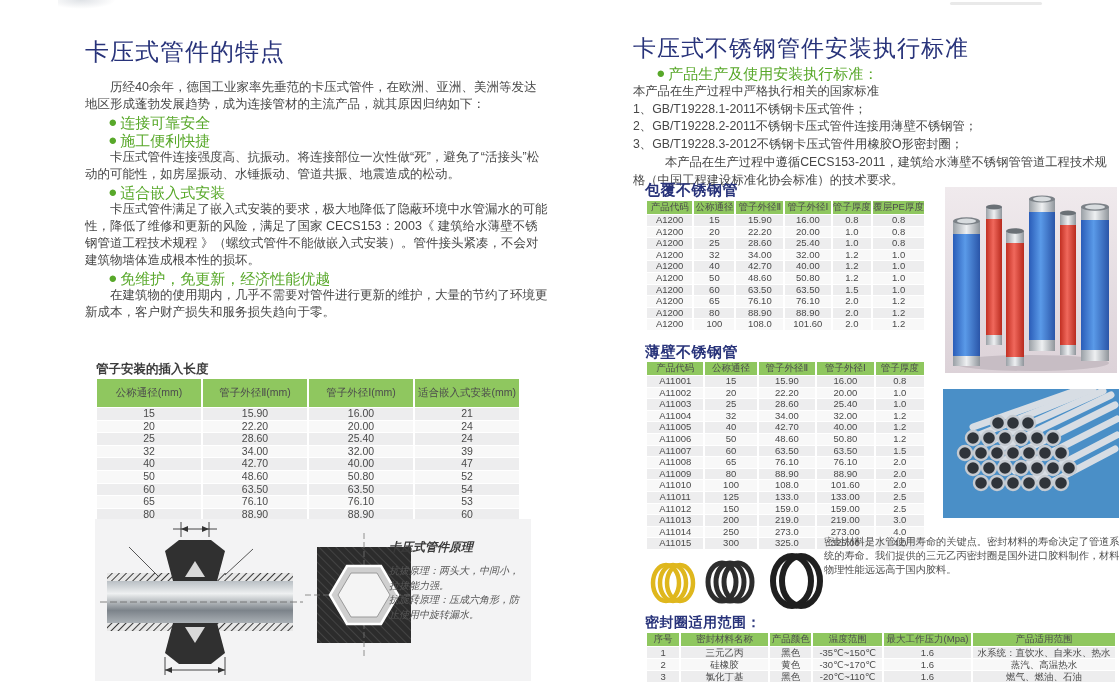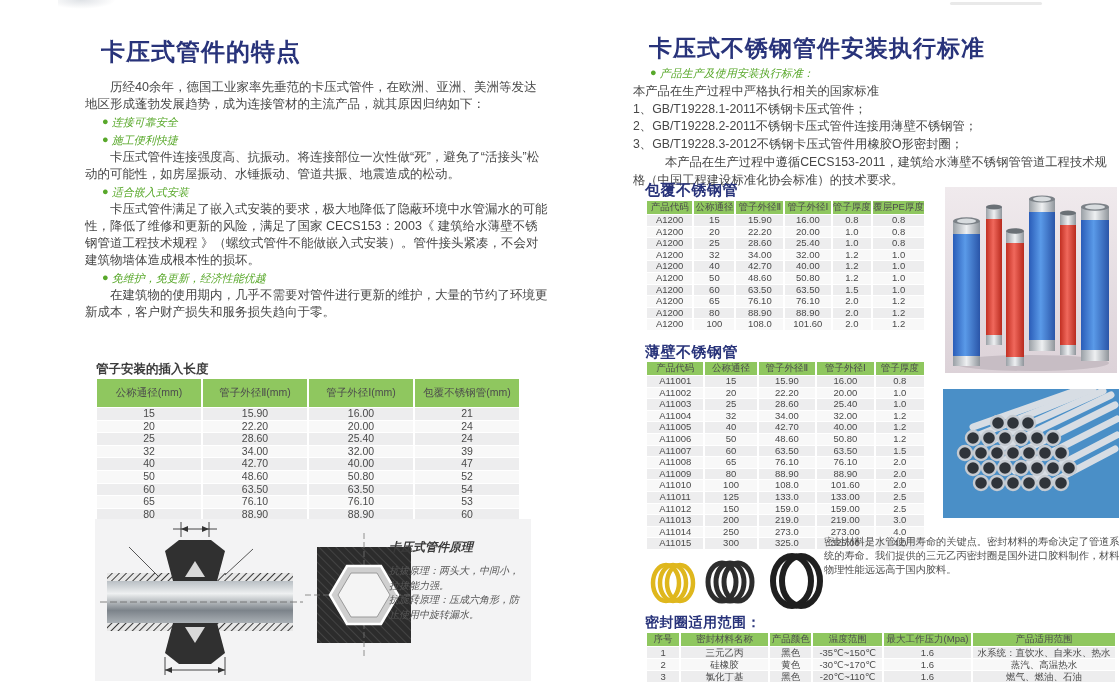--- a/index.html
+++ b/index.html
@@ -8,36 +8,36 @@
   .page { position:relative; width:1120px; height:700px; background:#ffffff; overflow:hidden; }
 
   
   .curl-left { position:absolute; left:58px; top:0; width:58px; height:9px;
     background:radial-gradient(ellipse at 40% 0%, #dfe2e6 0%, rgba(255,255,255,0) 70%); }
   .curl-right { position:absolute; left:950px; top:2px; width:92px; height:3px;
     background:#e9e9e9; border-radius:2px; }
 
   
   .page-title { position:absolute; font-family:"Liberation Serif","DejaVu Serif",serif;
-    font-weight:bold; color:#28337a; font-size:24px; letter-spacing:1px;margin-left:16px; }
+    font-weight:normal; color:#28337a; font-size:24px; letter-spacing:1px; }
   .lp-title { left:85px; top:36px; }
   .rp-title { left:633px; top:33px; font-size:23px; }
   .section-title { position:absolute; font-weight:bold; color:#28337a; font-size:15px; letter-spacing:0.5px; }
   .rp-s1-title { left:645px; top:181px; }
   .rp-s2-title { left:645px; top:343px; }
   .rp-s3-title { left:645px; top:614px; font-size:14px; }
 
   
   .text-block { position:absolute; }
   .lp-text { left:85px; top:79px; width:463px; font-size:12.5px; line-height:17px; color:#474747; }
   .rp-intro { left:633px; top:64px; width:480px; font-size:12.3px; line-height:17.8px; color:#474747; }
   .para.indent { text-indent:2em; }
   .para.indent2 { text-indent:2.6em; }
   .para.bullet { text-indent:1.55em; }
-  .bullet { color:#58a82a; font-size:11px; vertical-align:1px; margin-right:3px;font-style:italic; }
+  .bullet { color:#58a82a; font-size:15px; vertical-align:1px; margin-right:3px; }
 
   
   .table-wrap { position:absolute; }
   .data-table { border-collapse:separate; border-spacing:2px 1px; width:100%; table-layout:fixed; }
   .data-table th { background:#8fc75f; color:#4c4c4c; font-weight:normal; text-align:center; }
   .data-table tbody tr:nth-child(odd)  td { background:#ededee; }
   .data-table tbody tr:nth-child(even) td { background:#f8f8f8; }
   .data-table td { text-align:center; color:#4a4a4a; }
 
   .lp-table { left:95px; top:378px; width:426px; }
@@ -100,21 +100,21 @@
     </div>
 
   <div class="lp-table-label">管子安装的插入长度</div>
   <div class="table-wrap lp-table" data-table="left_page.insert_table">
       <table class="data-table">
         <thead>
           <tr>
             <th>公称通径(mm)</th>
             <th>管子外径Ⅱ(mm)</th>
             <th>管子外径Ⅰ(mm)</th>
-            <th>包覆不锈钢管(mm)</th>
+            <th>适合嵌入式安装(mm)</th>
           </tr>
         </thead>
         <tbody>
           <tr>
             <td>15</td>
             <td>15.90</td>
             <td>16.00</td>
             <td>21</td>
           </tr>
           <tr>

